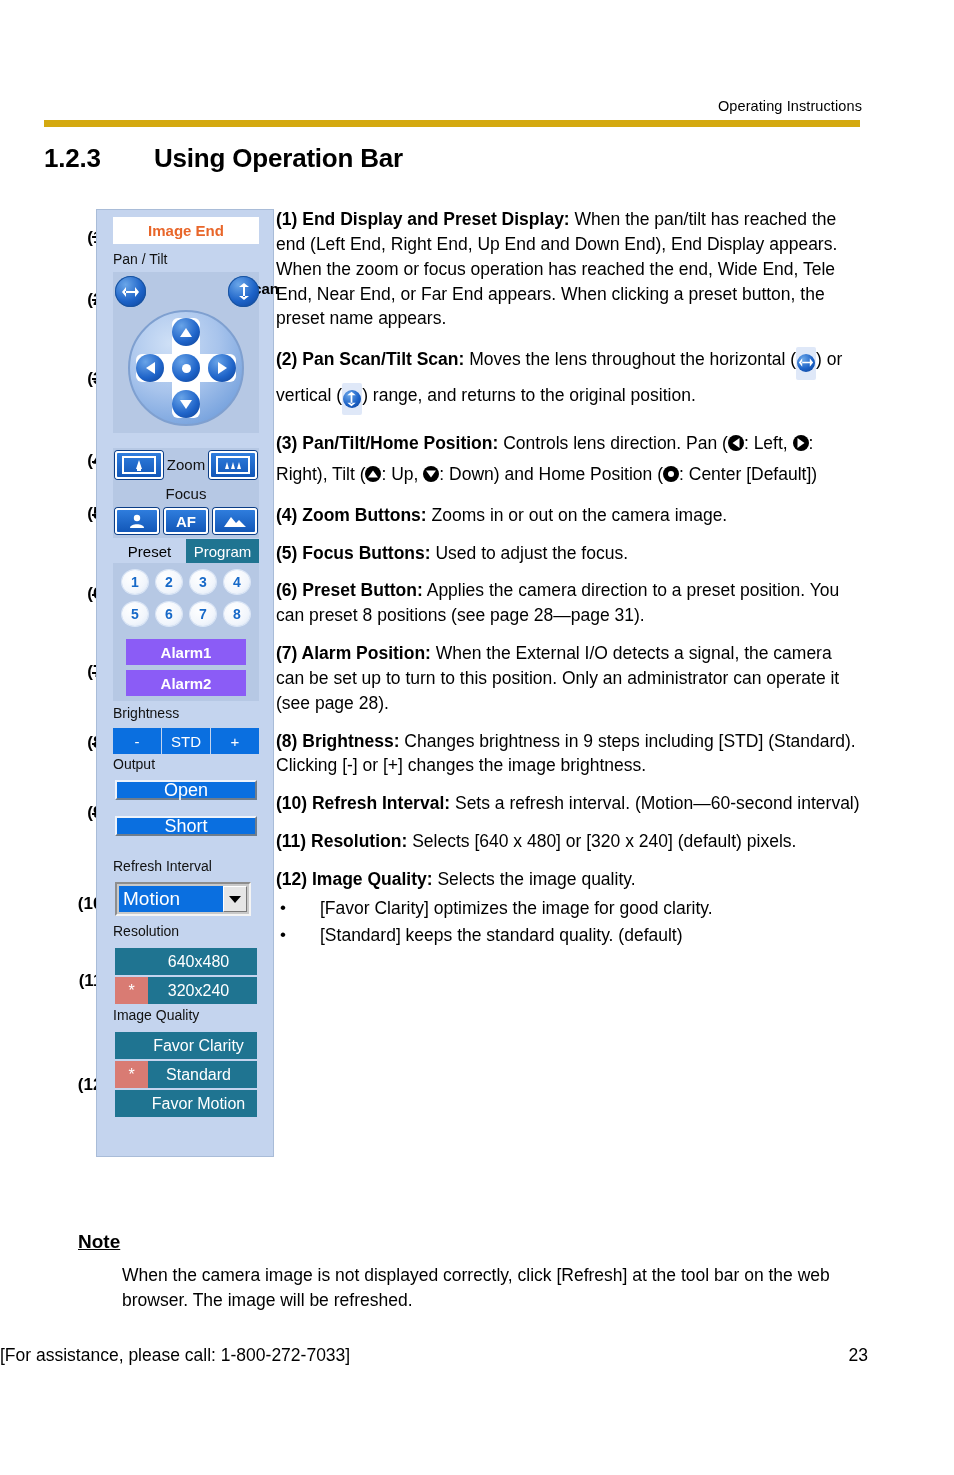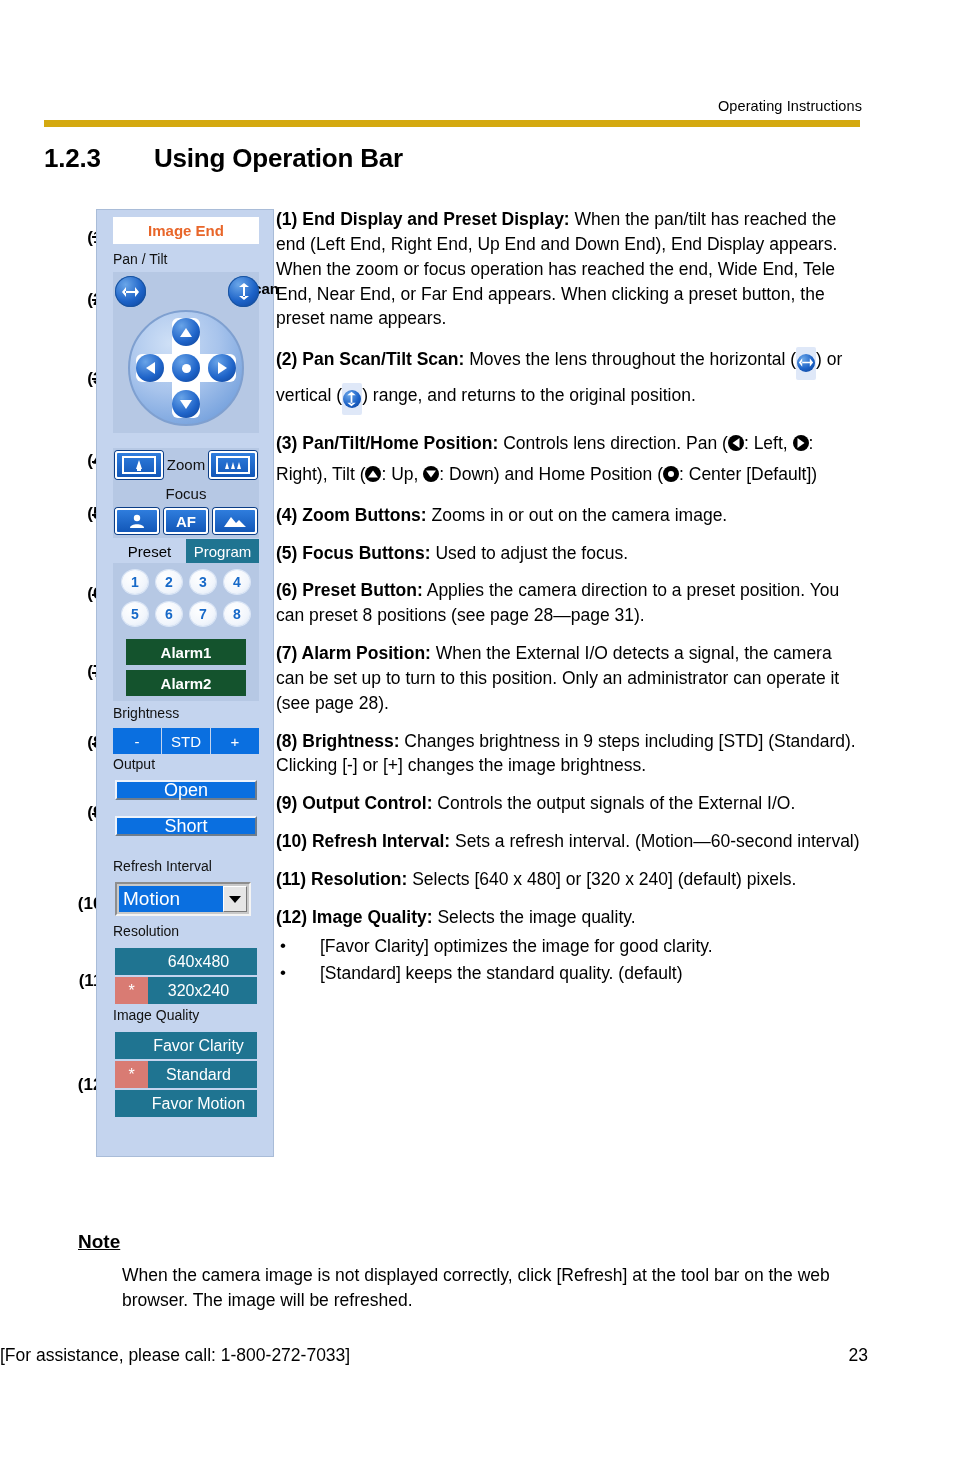--- a/index.html
+++ b/index.html
@@ -202,21 +202,21 @@
     border-radius: 50%;
     background: radial-gradient(circle at 38% 30%, #ffffff 0%, #f2f6fc 60%, #d8e4f5 100%);
     color: #1769c8;
     font-size: 14px; font-weight: bold;
     display: flex; align-items: center; justify-content: center;
     box-shadow: 0 0 0 1px #dbe6f6;
   }
   .alarm-btn {
     position: absolute;
     left: 29px; width: 120px; height: 26px;
-    background: #14532d;
+    background: #8b5cf6;
     color: #ffffff;
     font-size: 15px; font-weight: bold;
     display: flex; align-items: center; justify-content: center;
   }
 
   
   .bright-row { position: absolute; left: 16px; width: 146px; height: 26px; display: flex; }
   .bright-cell {
     flex: 1; background: #0a6fe0; color: #ffffff;
     font-size: 15px; display: flex; align-items: center; justify-content: center;
@@ -586,21 +586,20 @@
   <p class="para"><b>(4) Zoom Buttons:</b><span> Zooms in or out on the camera image.</span></p>
 
   <p class="para"><b>(5) Focus Buttons:</b><span> Used to adjust the focus.</span></p>
 
   <p class="para"><b>(6) Preset Button:</b><span> Applies the camera direction to a preset position. You can preset 8 positions (see page 28—page 31).</span></p>
 
   <p class="para"><b>(7) Alarm Position:</b><span> When the External I/O detects a signal, the camera can be set up to turn to this position. Only an administrator can operate it (see page 28).</span></p>
 
   <p class="para"><b>(8) Brightness:</b><span> Changes brightness in 9 steps including [STD] (Standard). Clicking [-] or [+] changes the image brightness.</span></p>
 
-  <p class="para"><b>(9) Output Control:</b><span> Controls the output signals of the External I/O.</span></p>
 
   <p class="para"><b>(10) Refresh Interval:</b><span> Sets a refresh interval. (Motion—60-second interval)</span></p>
 
   <p class="para"><b>(11) Resolution:</b><span> Selects [640 x 480] or [320 x 240] (default) pixels.</span></p>
 
   <p class="para" style="margin-bottom:4px"><b>(12) Image Quality:</b><span> Selects the image quality.</span></p>
 
   <ul class="bullets">
     <li>[Favor Clarity] optimizes the image for good clarity.</li>
     <li>[Standard] keeps the standard quality. (default)</li>

